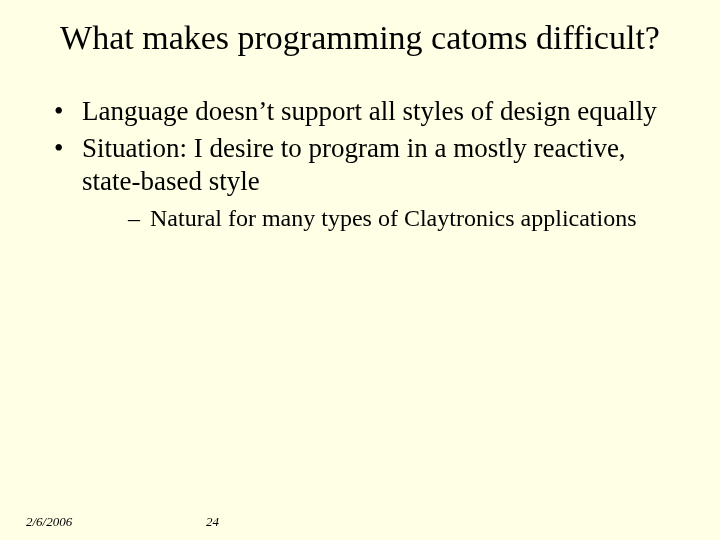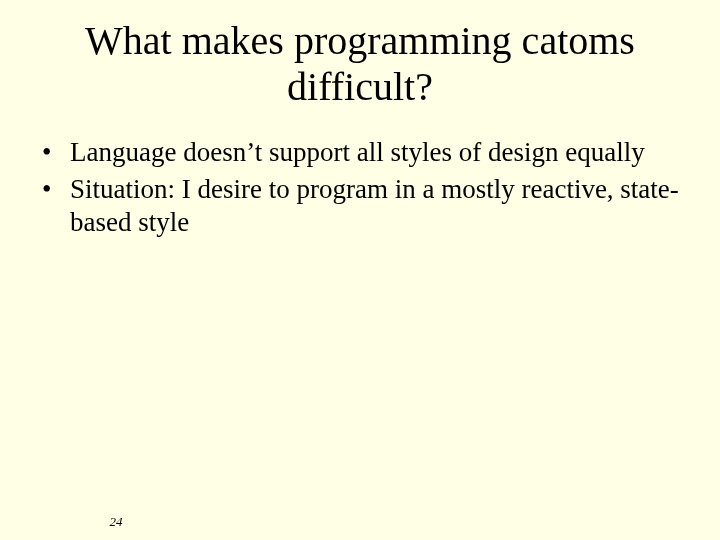--- a/index.html
+++ b/index.html
@@ -13,33 +13,33 @@
     overflow: hidden;
   }
   .slide {
     position: relative;
     width: 720px;
     height: 540px;
     box-sizing: border-box;
   }
   .title {
     text-align: center;
-    font-size: 40px;
+    font-size: 34px;
     line-height: 1.15;
     padding: 18px 60px 0 60px;
     font-weight: normal;
   }
   .body {
     padding: 26px 20px 0 28px;
     font-size: 27px;
     line-height: 1.22;
   }
   ul.level1 {
     list-style: none;
-    margin: 0;
+    margin: 12px;
     padding: 0;
   }
   ul.level1 > li {
     position: relative;
     padding-left: 42px;
     margin-bottom: 4px;
   }
   ul.level1 > li::before {
     content: "•";
     position: absolute;
@@ -83,40 +83,44 @@
     text-align: left;
   }
   .footer .center {
     flex: 1 1 auto;
     text-align: center;
     line-height: 1.25;
   }
   .footer .page {
     flex: 0 0 auto;
     width: 180px;
-    text-align: center;
+    text-align: left;
   }
 </style>
 </head>
 <body>
 
 <div class="slide">
 
   <div class="title">What makes programming catoms difficult?</div>
 
   <div class="body">
     <ul class="level1">
       <li>
         <span>Language doesn’t support all styles of design equally</span>
       </li>
       <li>
         <span>Situation: I desire to program in a mostly reactive, state-based style</span>
         <ul class="level2">
+          <li>
+            <span>Natural for many types of Claytronics applications</span>
+          </li>
         </ul>
       </li>
     </ul>
   </div>
 
   <div class="footer">
+    <div class="date">2/6/2006</div>
     <div class="page">24</div>
   </div>
 
 </div>
 
 </body></html>

